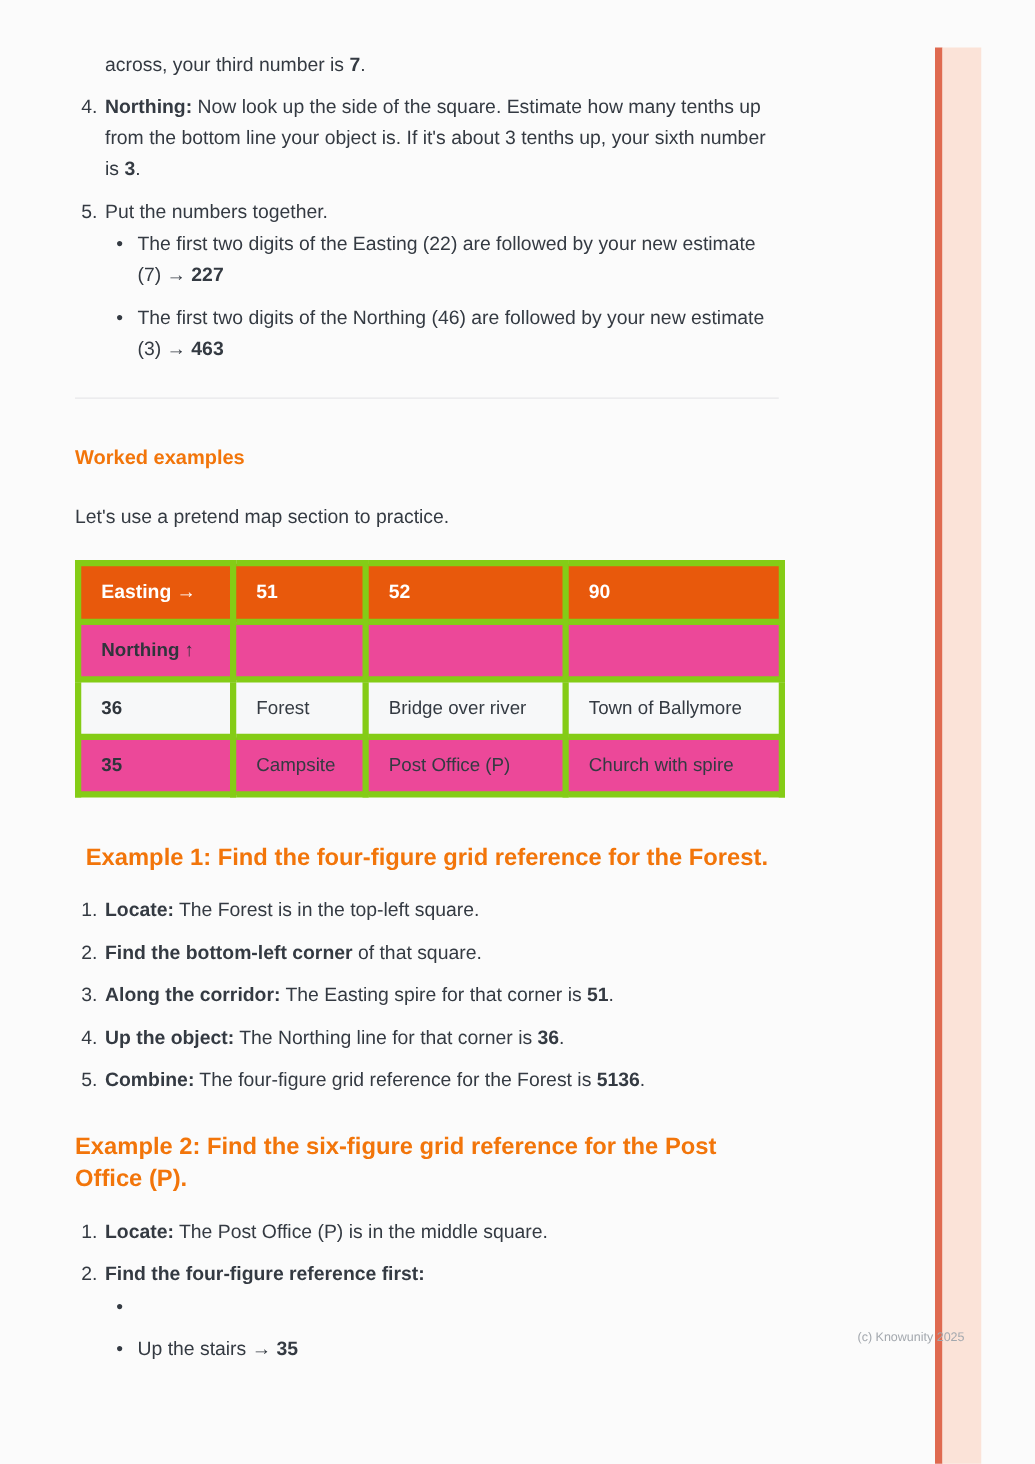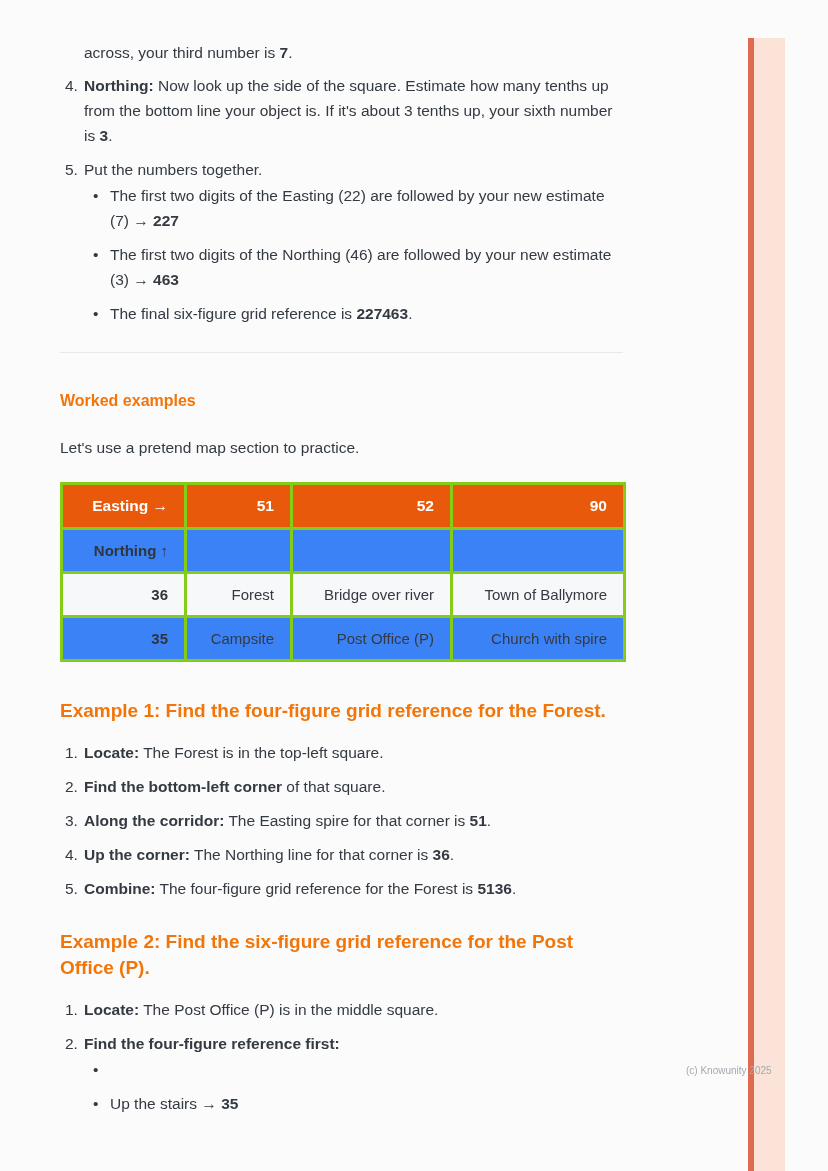--- a/index.html
+++ b/index.html
@@ -33,44 +33,44 @@
   .bli .dot { flex:none; width:17px; }
   .bli .dot::before { content:"•"; }
   .bli .txt { flex:1; max-width:505px; }
 
   .divider { border:0; border-top:1px solid #e7e8ea; margin-top:26px; }
 
   h2.worked-title { margin-top:32px; font-size:16px; line-height:32px; font-weight:700; color:#f2750a; }
   .intro { margin-top:18px; }
 
   h3.example-title { font-size:19px; line-height:26px; font-weight:700; color:#f2750a; margin-bottom:16px; }
-  h3.ex1 { margin-top:36px; }
+  h3.ex1 { margin-top:36px;text-align:center; }
   h3.ex2 { margin-top:28px; }
 
   table.grid-table { margin-top:22px; width:563px; border-collapse:collapse; table-layout:fixed; }
   table.grid-table col.c1 { width:124px; }
   table.grid-table col.c2 { width:106px; }
   table.grid-table col.c3 { width:160px; }
   table.grid-table col.c4 { width:173px; }
   table.grid-table th, table.grid-table td {
-    border:3px solid #84cc16;
+    border:5px solid #84cc16;
     padding:12px 16px;
     font-size:15px;
-    text-align:right;
+    text-align:left;
     vertical-align:middle;
   }
   table.grid-table thead th {
     background:#e8590c;
     color:#ffffff;
     font-weight:700;
     font-size:15.5px;
   }
   table.grid-table td.rowhead { font-weight:700; color:#2f353c; }
   table.grid-table tr.shaded td { background:#f7f8f9; }
-  table.grid-table tr.plain td { background:#3b82f6; }
+  table.grid-table tr.plain td { background:#ec4899; }
 
   .ex-list { margin-top:0; }
 
   .watermark {
     position:absolute; left:686px; top:1065px;
     font-size:10px; color:#a3a8ae; z-index:3;
     white-space:nowrap;
   }
 </style>
 </head>
@@ -94,24 +94,20 @@
       <div class="txt"><span>Put the numbers together.</span></div>
     </div>
 
     <div class="bli">
       <span class="dot"></span>
       <div class="txt"><span>The first two digits of the Easting (22) are followed by your new estimate (7) → </span><span class="bold">227</span></div>
     </div>
     <div class="bli">
       <span class="dot"></span>
       <div class="txt"><span>The first two digits of the Northing (46) are followed by your new estimate (3) → </span><span class="bold">463</span></div>
-    </div>
-    <div class="bli">
-      <span class="dot"></span>
-      <div class="txt"><span>The final six-figure grid reference is </span><span class="bold">227463</span><span>.</span></div>
     </div>
 
     <hr class="divider">
 
     <h2 class="worked-title">Worked examples</h2>
 
     <p class="intro">Let's use a pretend map section to practice.</p>
 
     <table class="grid-table">
       <colgroup>
@@ -160,21 +156,21 @@
       <div class="oli">
         <span class="num">2.</span>
         <div class="txt"><span class="bold">Find the bottom-left corner</span><span> of that square.</span></div>
       </div>
       <div class="oli">
         <span class="num">3.</span>
         <div class="txt"><span class="bold">Along the corridor:</span><span> The Easting spire for that corner is </span><span class="bold">51</span><span>.</span></div>
       </div>
       <div class="oli">
         <span class="num">4.</span>
-        <div class="txt"><span class="bold">Up the corner:</span><span> The Northing line for that corner is </span><span class="bold">36</span><span>.</span></div>
+        <div class="txt"><span class="bold">Up the object:</span><span> The Northing line for that corner is </span><span class="bold">36</span><span>.</span></div>
       </div>
       <div class="oli">
         <span class="num">5.</span>
         <div class="txt"><span class="bold">Combine:</span><span> The four-figure grid reference for the Forest is </span><span class="bold">5136</span><span>.</span></div>
       </div>
     </div>
 
     <h3 class="example-title ex2">Example 2: Find the six-figure grid reference for the Post Office (P).</h3>
 
     <div class="ex-list">

